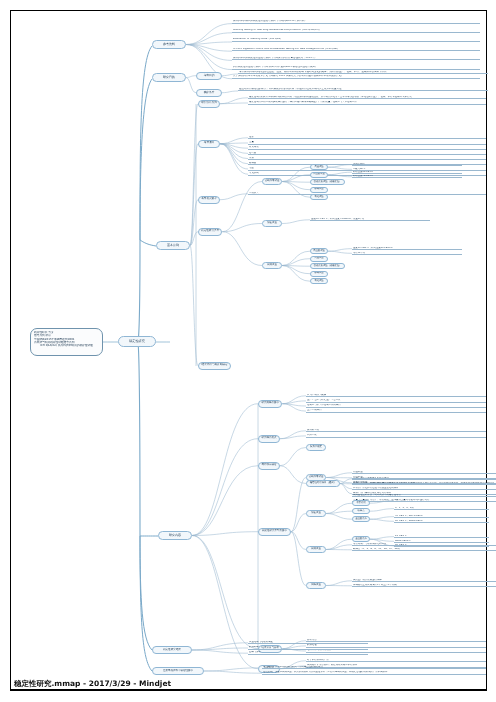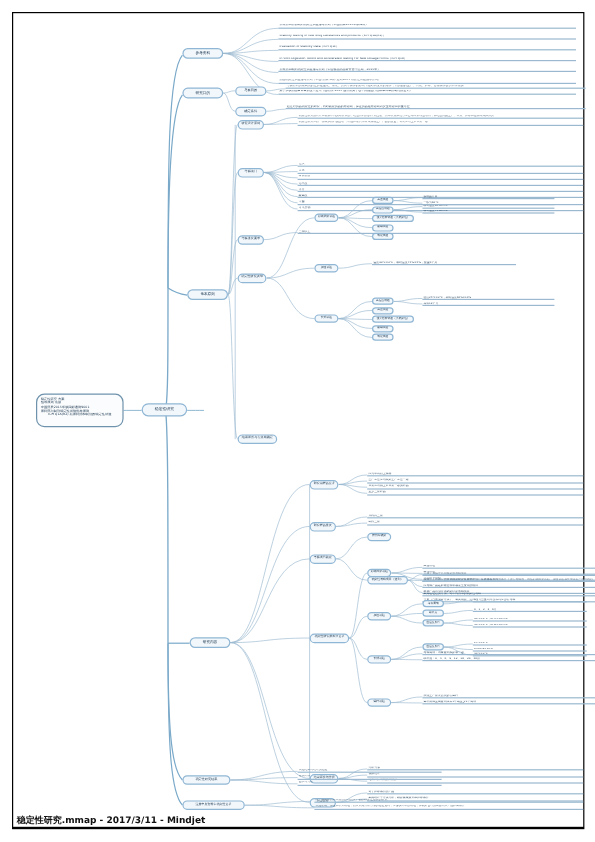--- a/index.html
+++ b/index.html
@@ -350,14 +350,14 @@
       <div class="leaf" style="left: 248px; top: 646.2px; width: 120px; font-size: 2.4px;">数据列表</div>
       <div class="leaf" style="left: 248px; top: 651.4px; width: 120px; font-size: 2.4px;">图表与分析</div>
       <div class="node" style="left: 152px; top: 667px; width: 52px; height: 8px; font-size: 2.5px;">
         <span>注册申报资料中稳定性要求</span>
       </div>
       <div class="leaf" style="left: 262px; top: 666px; width: 224px; font-size: 2.4px;">应了解和评价所申报的原料药及产品的稳定性数据的研究</div>
       <div class="leaf" style="left: 262px; top: 671.4px; width: 224px; font-size: 2.4px;">包括影响、加速和长期试验，以及所用分析方法的验证资料，应提供详细的试验，并确定合理的有效期及产品贮藏条件</div>
     </div>
 
   <div id="footrule"></div>
-  <div id="footer" style="font-size:7.5px;">稳定性研究.mmap - 2017/3/11 - Mindjet</div>
+  <div id="footer" style="font-size:7.5px;">稳定性研究.mmap - 2017/3/29 - Mindjet</div>
 </div>
 
 </body></html>

